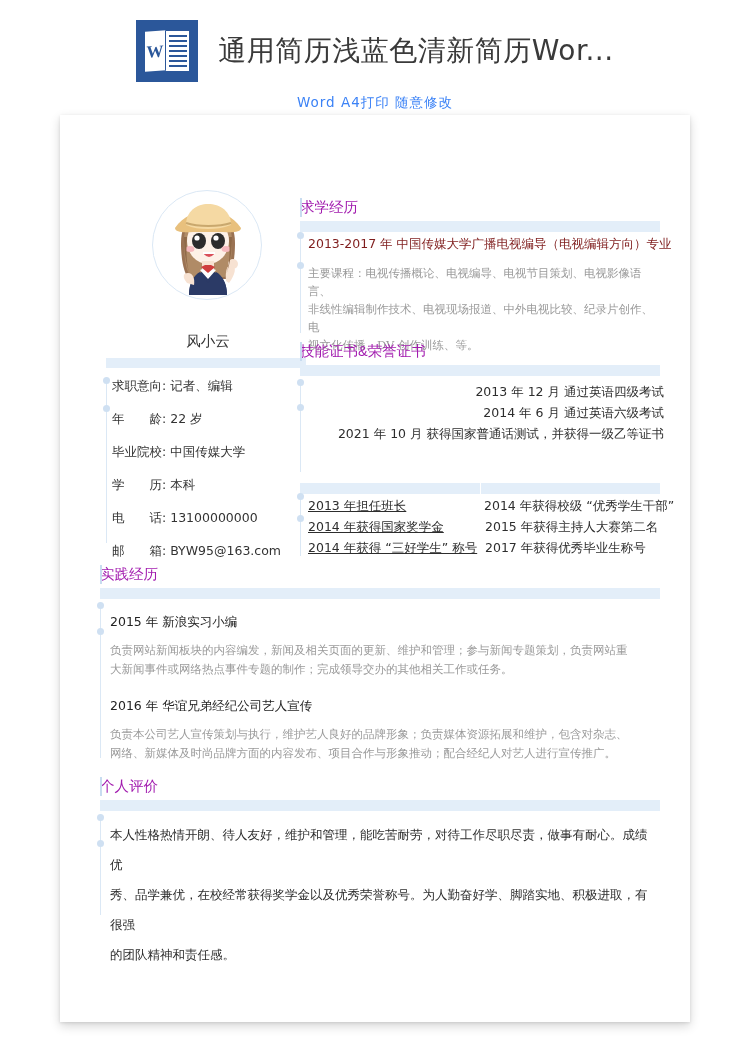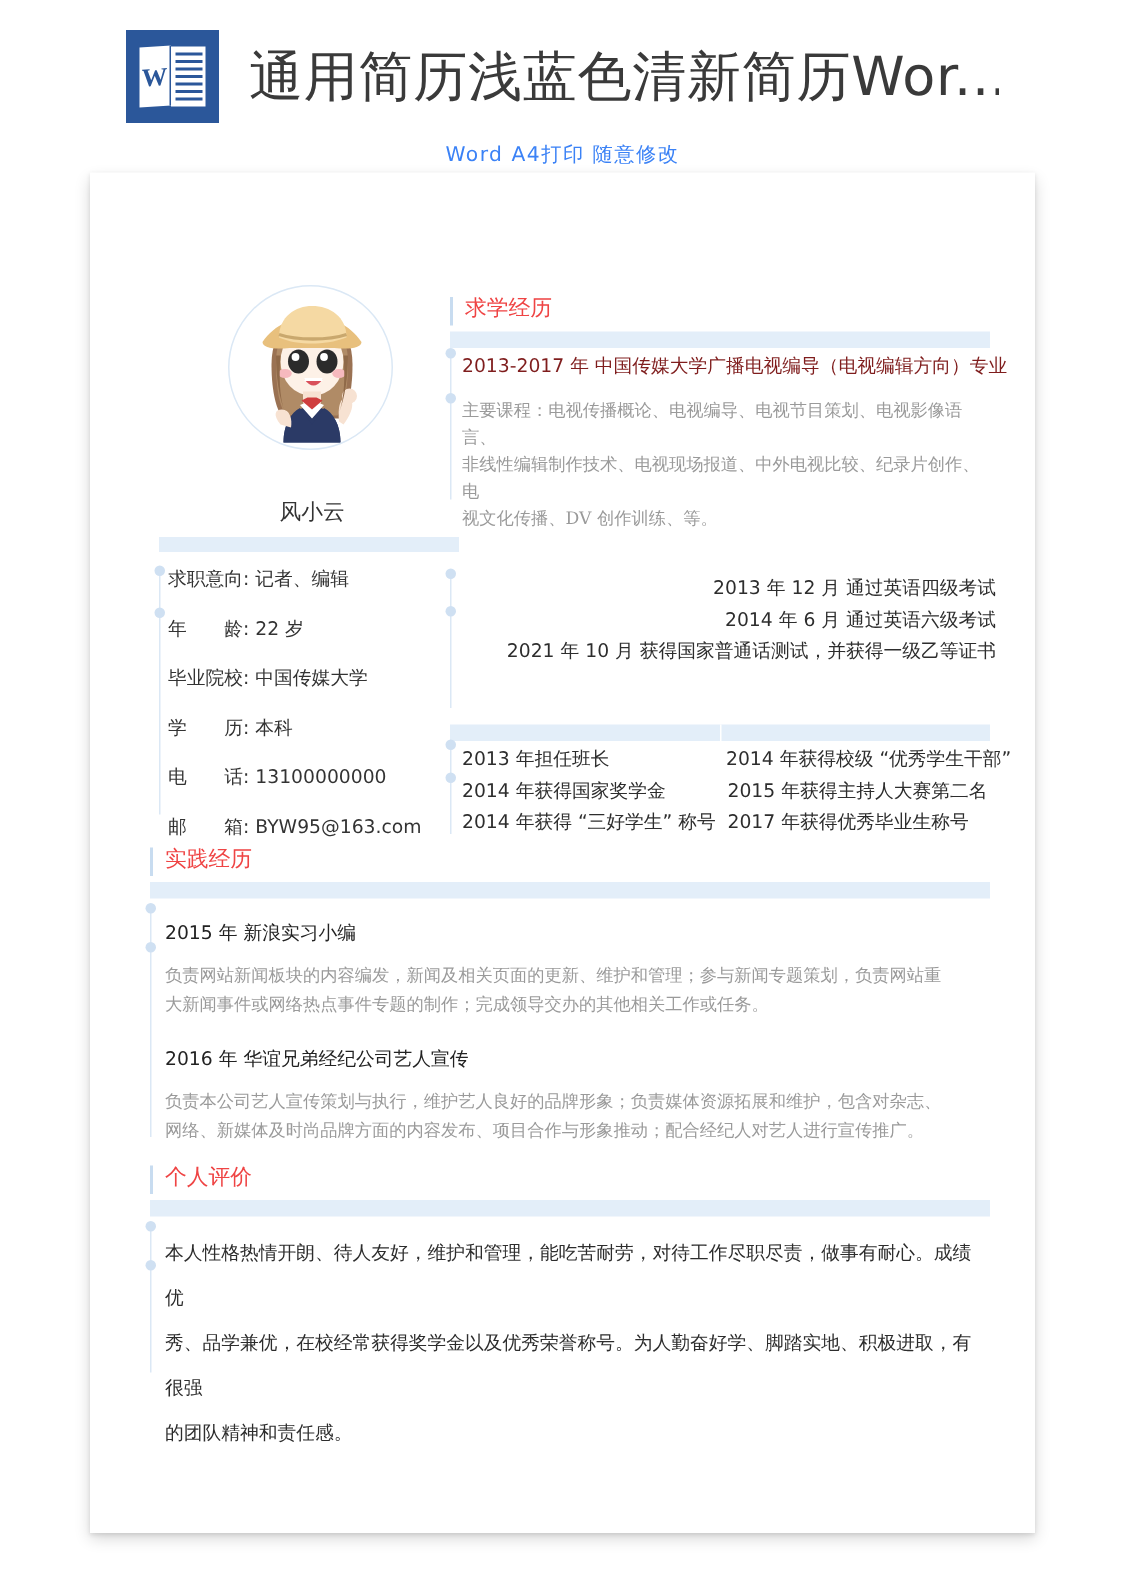--- a/index.html
+++ b/index.html
@@ -39,43 +39,43 @@
     color: #2b579a; font-weight: bold; font-size: 17px;
     font-family: "Liberation Serif", serif; line-height: 1;
   }
   .word-icon .doc-right {
     width: 23px; height: 40px; background: #ffffff;
     padding: 4px 2px 4px 3px;
     display: flex; flex-direction: column; justify-content: space-between;
   }
   .word-icon .doc-right i { display: block; height: 2px; background: #2b579a; }
   .main-title {
-    font-size: 36px; color: #3a3a3a; letter-spacing: 0.5px;
+    font-size: 28px; color: #3a3a3a; letter-spacing: 0.5px;
     white-space: nowrap; overflow: hidden; max-width: 500px;
     font-family: "DejaVu Sans", sans-serif;
   }
   .sub-title {
     margin-top: 12px; font-size: 13.5px; color: #3b82f6; letter-spacing: 1px;
     font-family: "DejaVu Sans", sans-serif;
   }
 
   
   .paper {
     position: absolute; left: 60px; top: 115px; width: 630px; height: 907px;
     background: #ffffff;
     box-shadow: 0 4px 10px rgba(0,0,0,0.16), 0 1px 3px rgba(0,0,0,0.10);
   }
 
   
   .sec {
     position: absolute;
   }
   .sec-title {
-    font-size: 14.5px; color: #ef4444; padding-left: 10px;
-    line-height: 22px; font-family: Liberation Mono, monospace;
+    font-size: 14.5px; color: #a21caf; 
+    line-height: 22px; font-family: Liberation Sans, sans-serif;
   }
   .sec-bar {
     height: 11px; background: #e3eef9; margin-top: 3px;
   }
   .sec-bar.split { position: relative; }
   .sec-bar.split::after {
     content: ""; position: absolute; left: 50%; top: 0; width: 1px; height: 11px;
     background: #ffffff;
   }
   .sec-hdr-wrap { position: relative; }
@@ -126,21 +126,21 @@
   .r-para {
     font-size: 11.5px; color: #9a9a9a; line-height: 18px;
     font-family: "DejaVu Serif", serif;
   }
   .cert-line {
     font-size: 12.5px; color: #2d2d2d; line-height: 21px;
     font-family: "DejaVu Sans", sans-serif; white-space: nowrap;
   }
   .cert-line .d { display: inline-block; min-width: 86px; }
   .honor-row { display: flex; }
-  .honor-row .c1 { width: 178px; }
+  .honor-row .c1 { width: 178px; text-decoration: underline; }
   .honor-row .c2 { width: 180px; }
   .honor-cell {
     font-size: 12.5px; color: #2d2d2d; line-height: 21px;
     font-family: "DejaVu Sans", sans-serif; white-space: nowrap;
   }
 
   
   .job-title {
     font-size: 12.5px; color: #222; line-height: 18px;
     font-family: "DejaVu Sans", sans-serif;
@@ -267,20 +267,26 @@
   <div class="dot" style="left:297px; top:262px;"></div>
 
   <div style="position:absolute; left:308px; top:234px; width:356px;">
     <div class="r-line">2013-2017 年   中国传媒大学广播电视编导（电视编辑方向）专业</div>
     <div style="height:10px;"></div>
     <div class="r-para">主要课程：电视传播概论、电视编导、电视节目策划、电视影像语言、</div>
     <div class="r-para">非线性编辑制作技术、电视现场报道、中外电视比较、纪录片创作、电</div>
     <div class="r-para">视文化传播、DV 创作训练、等。</div>
   </div>
 
+  <div class="sec" style="left:300px; top:340px; width:360px;">
+    <div class="sec-hdr-wrap">
+      <div class="sec-title">技能证书&amp;荣誉证书</div>
+      <div class="sec-bar"></div>
+    </div>
+  </div>
   <div class="tl" style="left:300px; top:380px; height:92px;"></div>
   <div class="dot" style="left:297px; top:379px;"></div>
   <div class="dot" style="left:297px; top:404px;"></div>
 
   <div style="position:absolute; left:308px; top:381px; width:356px;text-align:right;">
     <div class="cert-line">
       <span class="d">2013 年 12 月</span>
       <span>通过英语四级考试</span>
     </div>
     <div class="cert-line">

